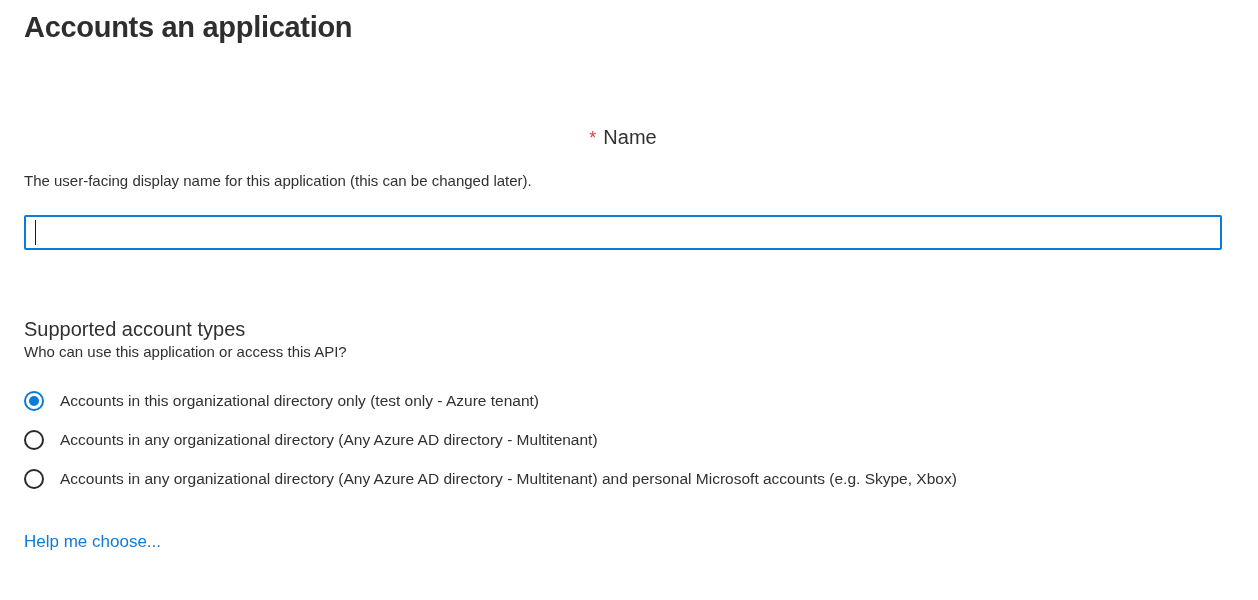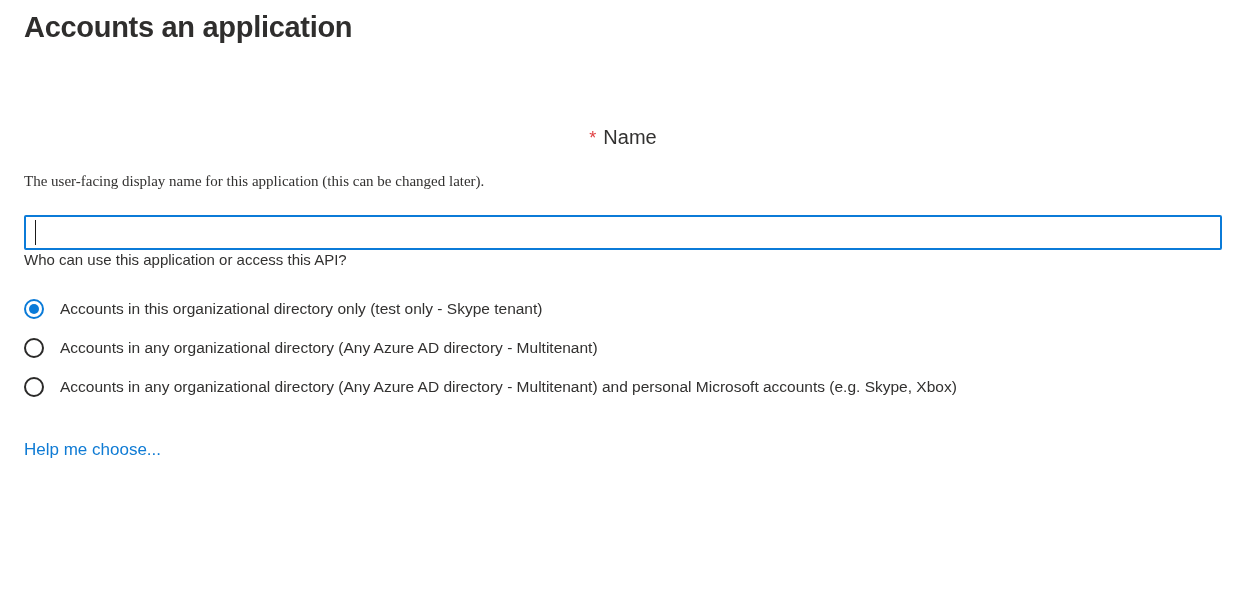--- a/index.html
+++ b/index.html
@@ -39,21 +39,20 @@
   }
   .required-star {
     color: var(--required-red);
     margin-right: 7px;
     font-size: 18px;
   }
   .field-desc {
     margin-top: 20px;
     font-size: 15px;
     line-height: 20px;
-    font-family: Liberation Serif, serif;
   }
   .input-wrap {
     margin-top: 24px;
     position: relative;
     width: 100%;
   }
   .text-input {
     width: 100%;
     height: 35px;
     border: 2px solid var(--accent-blue);
@@ -140,30 +139,31 @@
     <span class="required-star">*</span><span>Name</span>
   </div>
 
   <div class="field-desc">The user-facing display name for this application (this can be changed later).</div>
 
   <div class="input-wrap">
     <input class="text-input" type="text" placeholder="" style="">
     <span class="caret"></span>
   </div>
 
+  <div class="section-heading">Supported account types</div>
 
   <div class="section-desc">Who can use this application or access this API?</div>
 
   <div class="radio-group">
 
     <div class="radio-row selected">
       <span class="radio">
           <span class="dot"></span>
         </span>
-      <span class="radio-label">Accounts in this organizational directory only (test only - Skype tenant)</span>
+      <span class="radio-label">Accounts in this organizational directory only (test only - Azure tenant)</span>
     </div>
 
     <div class="radio-row">
       <span class="radio"></span>
       <span class="radio-label">Accounts in any organizational directory (Any Azure AD directory - Multitenant)</span>
     </div>
 
     <div class="radio-row">
       <span class="radio"></span>
       <span class="radio-label">Accounts in any organizational directory (Any Azure AD directory - Multitenant) and personal Microsoft accounts (e.g. Skype, Xbox)</span>

